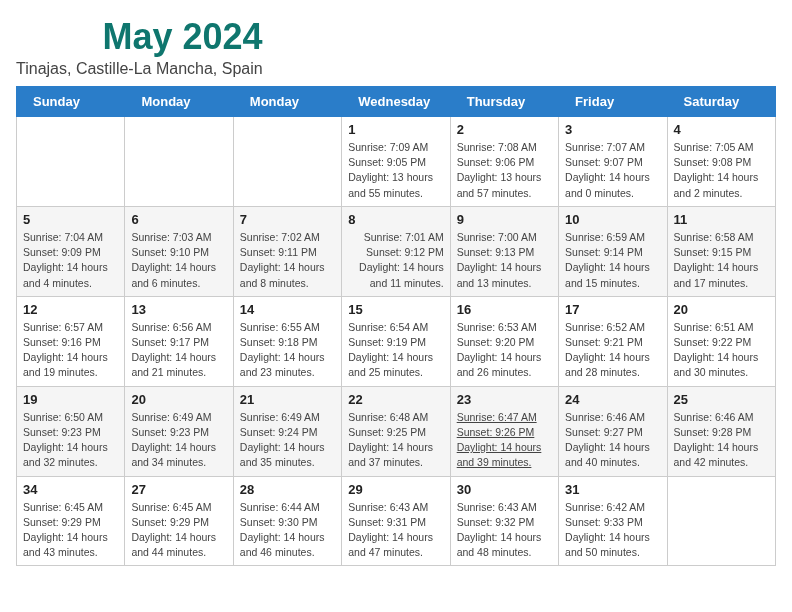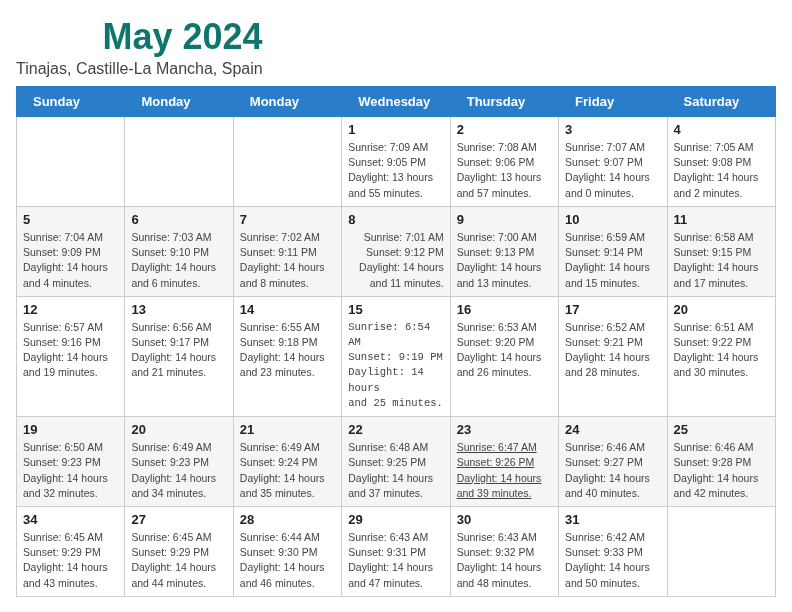--- a/index.html
+++ b/index.html
@@ -213,21 +213,21 @@
         </td>
         <td>
           <div class="day-number">14</div>
           <div class="day-info" style="white-space: pre-line;">Sunrise: 6:55 AM
 Sunset: 9:18 PM
 Daylight: 14 hours
 and 23 minutes.</div>
         </td>
         <td>
           <div class="day-number">15</div>
-          <div class="day-info" style="white-space: pre-line; font-family: Liberation Mono, monospace;">Sunrise: 6:54 AM
+          <div class="day-info" style="white-space: pre-line;">Sunrise: 6:54 AM
 Sunset: 9:19 PM
 Daylight: 14 hours
 and 25 minutes.</div>
         </td>
         <td>
           <div class="day-number">16</div>
           <div class="day-info" style="white-space: pre-line;">Sunrise: 6:53 AM
 Sunset: 9:20 PM
 Daylight: 14 hours
 and 26 minutes.</div>

